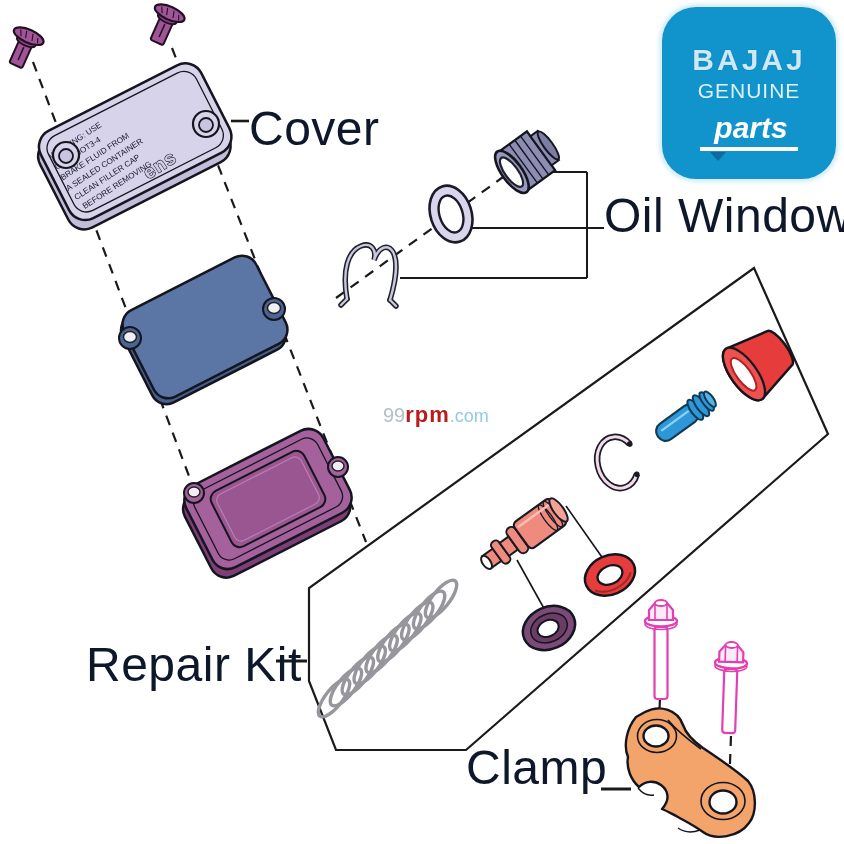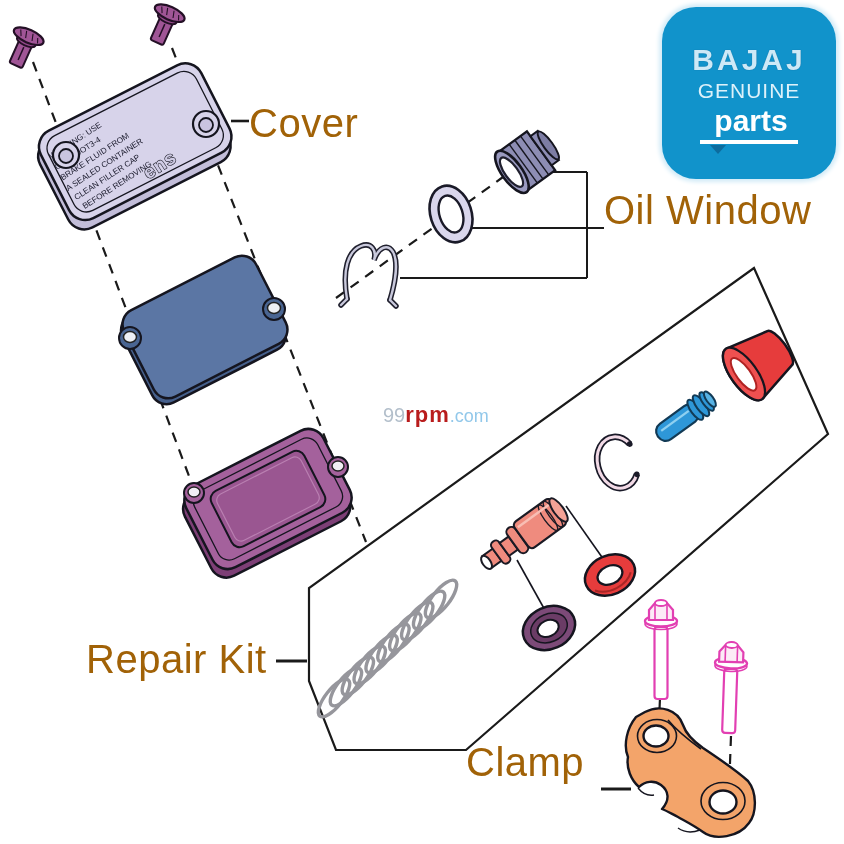--- a/index.html
+++ b/index.html
@@ -1,29 +1,29 @@
 <!DOCTYPE html>
 <html><head>
 <meta charset="utf-8">
 <style>
   html,body{margin:0;padding:0;background:#ffffff;}
   #stage{position:relative;width:844px;height:844px;background:#ffffff;overflow:hidden;
          font-family:"Liberation Sans",sans-serif;}
   #diagram{position:absolute;left:0;top:0;}
-  .part-label{position:absolute;color:#a16207;font-size:40px;font-weight:400;
+  .part-label{position:absolute;color:#0f172a;font-size:48px;font-weight:400;
               letter-spacing:0.5px;white-space:nowrap;}
   
   #bajaj-logo{position:absolute;left:662px;top:7px;width:174px;height:172px;
               background:#1193cb;border-radius:34px;box-shadow:0 0 4px 3px #d3ebf7;
               text-align:center;color:#fff;}
   #bajaj-logo .brand{margin-top:36px;font-size:30px;font-weight:bold;letter-spacing:3px;
               color:#cde9f7;text-shadow:0 0 1px #0b5e8c;}
   #bajaj-logo .genuine{margin-top:2px;font-size:21px;letter-spacing:1px;color:#ddf1fa;}
-  #bajaj-logo .parts{display:inline-block;margin-top:1px;font-size:30px;font-weight:bold;
-              color:#ffffff;border-bottom:4px solid #ffffff;padding:0 10px 2px 14px;}
+  #bajaj-logo .parts{display:inline-block;margin-top:8px;font-size:30px;font-weight:bold;
+              color:#ffffff;border-bottom:4px solid #ffffff;padding:0 10px 2px 14px;font-style:italic;}
   #bajaj-logo .tri{width:0;height:0;margin:1px 0 0 48px;
               border-left:8px solid transparent;border-right:8px solid transparent;
               border-top:9px solid #0d6c9e;}
   
   #watermark{position:absolute;left:383px;top:402px;white-space:nowrap;}
   #watermark .w1{font-size:20px;color:#b3bfcb;}
   #watermark .w2{font-size:22px;font-weight:bold;color:#b91c1c;letter-spacing:1px;}
   #watermark .w3{font-size:18px;color:#92c8ea;}
 </style>
 </head>

